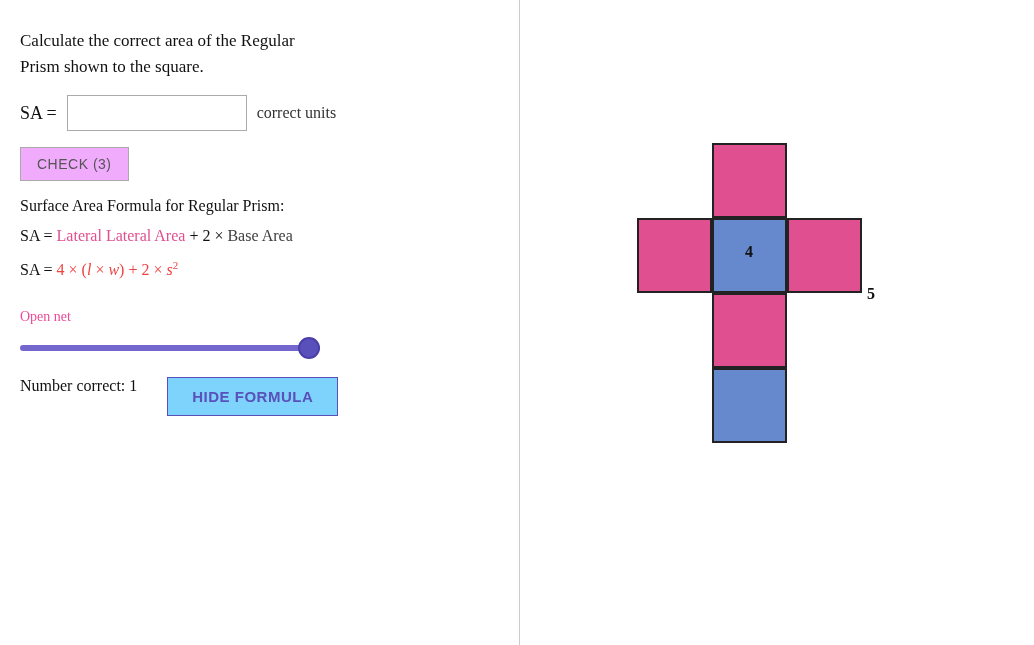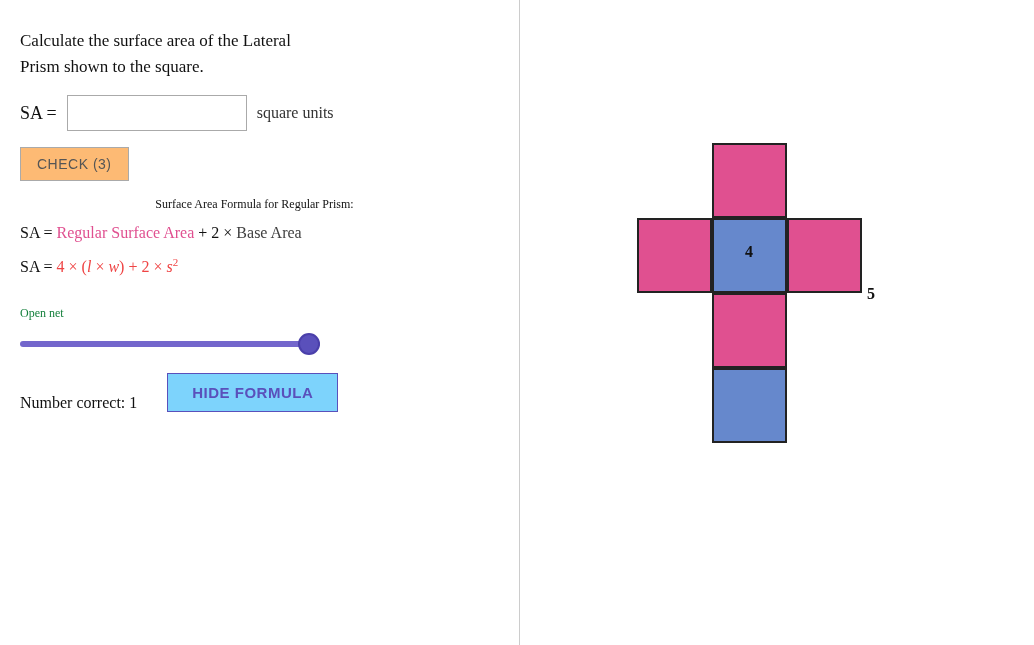--- a/index.html
+++ b/index.html
@@ -55,41 +55,40 @@
     }
 
     .sa-units {
       font-size: 16px;
       color: #333;
       font-family: 'Georgia', serif;
     }
 
     .check-button {
       border: 1px solid #aaa;
-      background: #fdba74;
+      background: #f0abfc;
       padding: 8px 16px;
       font-size: 14px;
       letter-spacing: 0.5px;
       color: #555;
       cursor: pointer;
       font-family: 'Arial', sans-serif;
       width: fit-content;
     }
 
     .formula-section {
       display: flex;
       flex-direction: column;
       gap: 8px;
     }
 
     .formula-title {
-      font-size: 12px;
-      color: #111;
-      font-family: 'Georgia', serif;
-      text-align: center;
+      font-size: 16px;
+      color: #111;
+      font-family: 'Georgia', serif;
     }
 
     .formula-line {
       font-size: 16px;
       font-family: 'Georgia', serif;
       color: #111;
       line-height: 1.6;
     }
 
     .lateral {
@@ -98,22 +97,22 @@
 
     .base-area {
       color: #404040;
     }
 
     .pink-val {
       color: #ef4444;
     }
 
     .open-net-label {
-      font-size: 12px;
-      color: #15803d;
+      font-size: 14px;
+      color: #ec4899;
       font-family: 'Georgia', serif;
       margin-top: 10px;
     }
 
     .slider-container {
       display: flex;
       align-items: center;
       gap: 0;
       margin-top: 4px;
     }
@@ -134,21 +133,21 @@
       width: 22px;
       height: 22px;
       background: #5a50bb;
       border-radius: 50%;
       border: 2px solid #4a3faa;
       cursor: pointer;
     }
 
     .bottom-row {
       display: flex;
-      align-items: flex-end;
+      align-items: flex-start;
       gap: 30px;
       margin-top: 10px;
     }
 
     .number-correct {
       font-size: 16px;
       color: #111;
       font-family: 'Georgia', serif;
     }
 
@@ -194,36 +193,36 @@
 
     sup {
       font-size: 11px;
     }
   </style>
 </head>
 <body>
 
 <div class="left-panel">
   <p class="instruction-text">
-    <span>Calculate the surface area of the Lateral</span><br>
+    <span>Calculate the correct area of the Regular</span><br>
     <span>Prism shown to the square.</span>
   </p>
 
   <div class="sa-row">
     <span>SA =</span>
     <input type="text" class="sa-input" value="" style="">
-    <span class="sa-units">square units</span>
+    <span class="sa-units">correct units</span>
   </div>
 
   <button class="check-button">CHECK (3)</button>
 
   <div class="formula-section">
     <div class="formula-title">Surface Area Formula for Regular Prism:</div>
     <div class="formula-line">
-      <span>SA = </span><span class="lateral">Regular Surface Area</span><span> + 2 × </span><span class="base-area">Base Area</span>
+      <span>SA = </span><span class="lateral">Lateral Lateral Area</span><span> + 2 × </span><span class="base-area">Base Area</span>
     </div>
     <div class="formula-line">
       <span>SA = </span><span class="pink-val">4 × (<em>l</em> × <em>w</em>) + 2 × <em>s</em><sup>2</sup></span>
     </div>
   </div>
 
   <div class="open-net-label">Open net</div>
 
   <div class="slider-container">
     <div class="slider-track">

